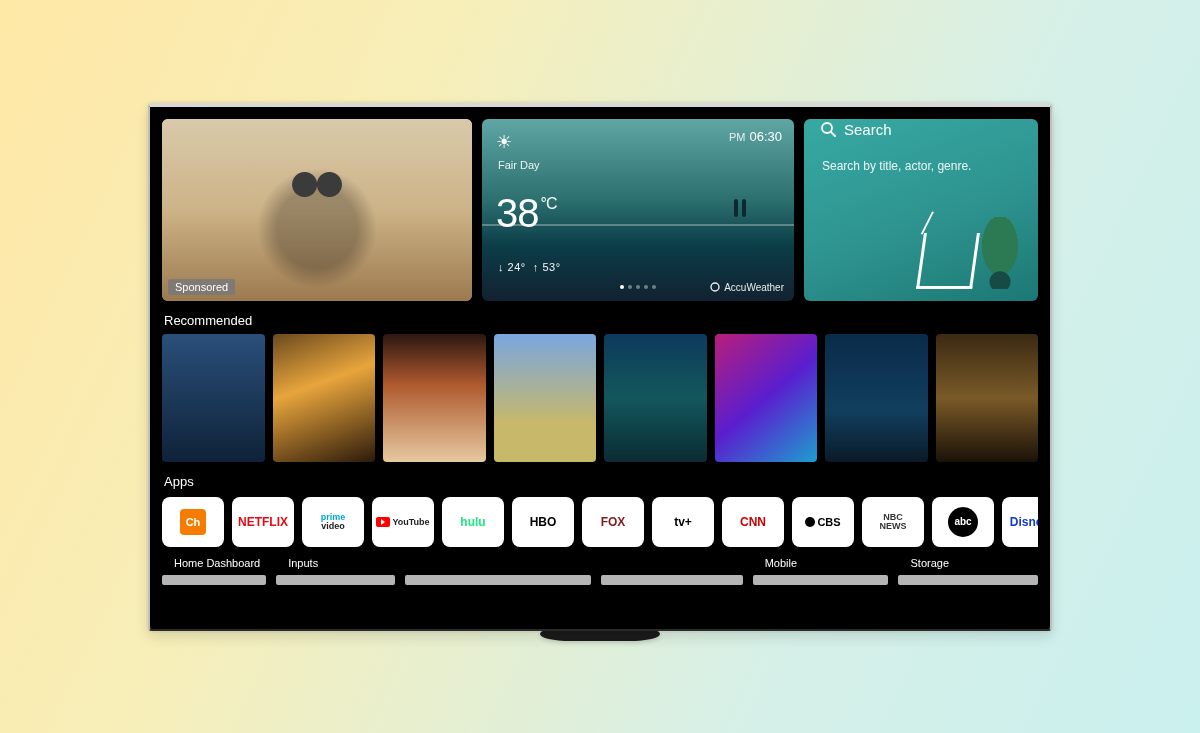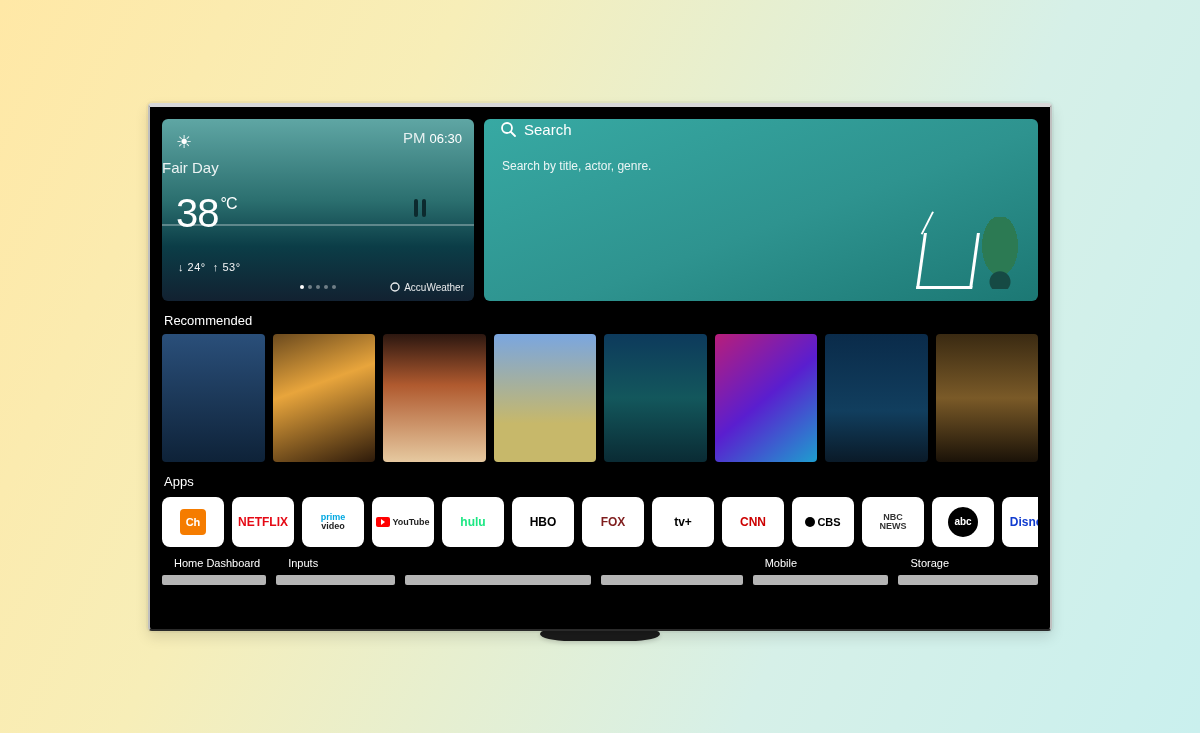--- a/index.html
+++ b/index.html
@@ -35,26 +35,26 @@
       radial-gradient(circle at 50% 60%, rgba(0,0,0,.25) 0 40px, transparent 60px),
       linear-gradient(180deg,#d8c9ab 0%, #cdb387 50%, #9c7a4f 100%);
   }
   .spons .tag { position:absolute; left:6px; bottom:6px; background: rgba(120,120,120,.85);
     font-size:11px; padding:2px 7px; border-radius:2px; }
 
   .weather { width: 312px; position:relative;
     background: linear-gradient(180deg,#5fa6a4 0%, #2b6f6f 45%, #0b3d47 70%, #122131 100%);
   }
   .weather .sun { position:absolute; left:14px; top:12px; color:#fff; font-size:18px; }
-  .weather .fair { position:absolute; left:0; top:40px; font-size:15px; opacity:.9; }
+  .weather .fair { position:absolute; left:16px; top:40px; font-size:11px; opacity:.9; }
   .weather .temp { position:absolute; left:14px; top:72px; font-size:40px; font-weight:300; letter-spacing:-1px;}
   .weather .tempu { font-size:16px; vertical-align: 18px; margin-left:2px;}
   .weather .hilo { position:absolute; left:16px; bottom:28px; font-size:11px; opacity:.95; letter-spacing:.5px; }
   .weather .time { position:absolute; right:12px; top:10px; font-size:13px; }
-  .weather .time .ampm { font-size:15px; opacity:.85; margin-right:4px; }
+  .weather .time .ampm { font-size:11px; opacity:.85; margin-right:4px; }
   .weather .provider { position:absolute; right:10px; bottom:8px; font-size:10px; opacity:.9; display:flex; align-items:center; gap:4px; }
   .weather .dots { position:absolute; left:50%; bottom:12px; transform:translateX(-50%); display:flex; gap:4px; }
   .weather .dots span { width:4px; height:4px; border-radius:50%; background:rgba(255,255,255,.4); }
   .weather .dots span.active { background:#fff; }
   .weather .horizon { position:absolute; left:0; right:0; top:58%; height:2px; background:rgba(255,255,255,.3); }
   .weather .figs { position:absolute; right:48px; top:44%; display:flex; gap:4px; }
   .weather .figs span { width:4px; height:18px; background:#0c2a2e; border-radius:2px; }
 
   .search { flex:1; position:relative;
     background: linear-gradient(160deg,#37a9a3 0%, #2e938f 55%, #1c7874 100%);
@@ -86,20 +86,24 @@
   .dash .lbl { font-size:11px; height:14px;margin-left:12px; }
   .dash .bar { height:10px; background:#b5b5b5; border-radius:2px; }
 </style>
 </head>
 <body>
 
 <div class="tv">
 <div class="screen">
 
   <div class="hero">
+    <div class="card spons">
+      <div class="soldier"></div>
+      <div class="tag">Sponsored</div>
+    </div>
 
     <div class="card weather">
       <div class="sun">☀︎</div>
       <div class="fair">Fair Day</div>
       <div class="temp">
         <span>38</span><span class="tempu">°C</span>
       </div>
       <div class="hilo">
         <span>↓</span> <span>24°</span>&nbsp;&nbsp;<span>↑</span> <span>53°</span>
       </div>

